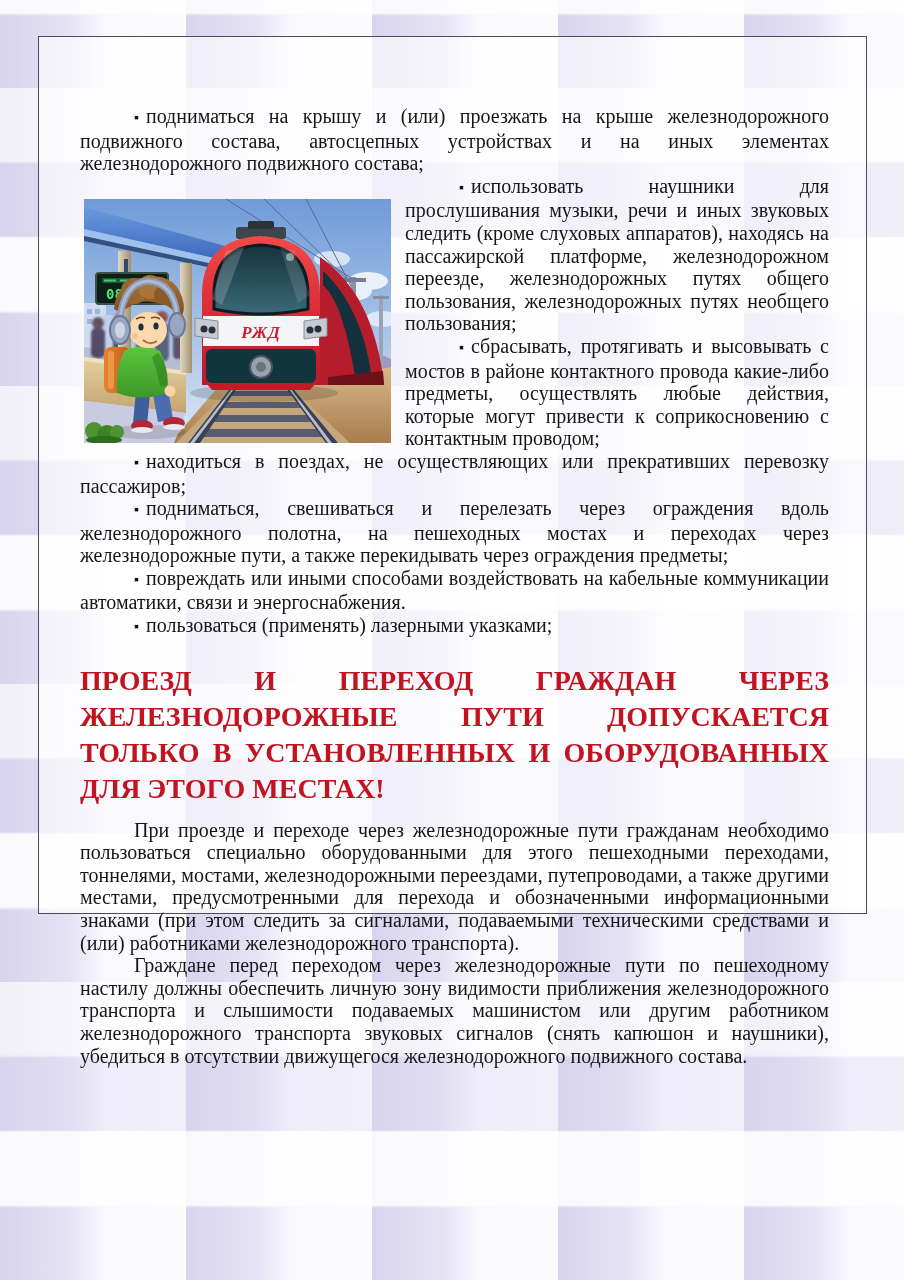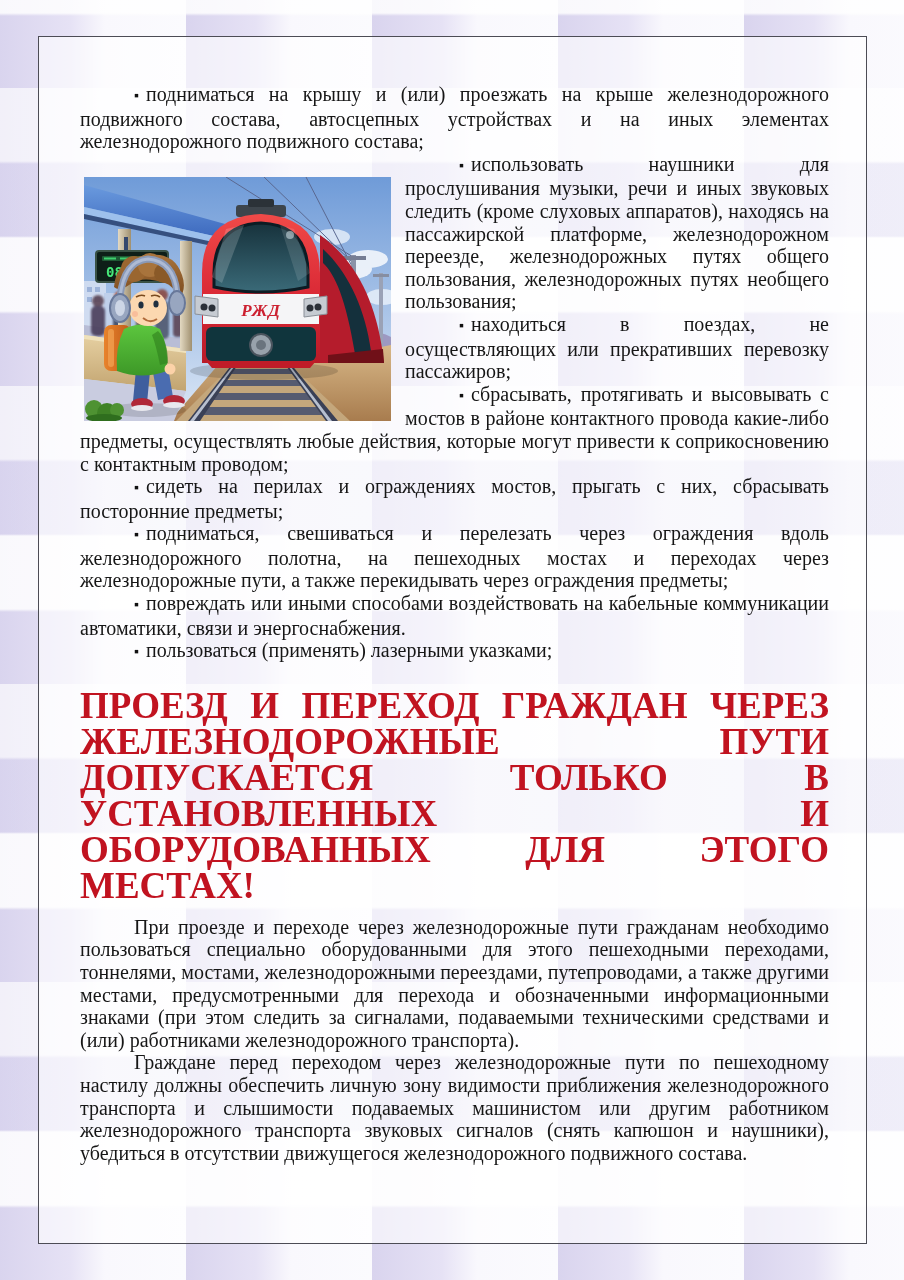--- a/index.html
+++ b/index.html
@@ -12,46 +12,46 @@
       repeating-linear-gradient(0deg,
         rgba(255,255,255,0.00) 0px,  rgba(255,255,255,0.00) 72px,
         rgba(255,255,255,0.85) 75px, rgba(255,255,255,0.85) 148px,
         rgba(214,210,238,0.30) 150px,rgba(214,210,238,0.30) 222px,
         rgba(255,255,255,0.65) 225px,rgba(255,255,255,0.65) 298px),
       repeating-linear-gradient(90deg,
         #d9d4ee 0px, #e6e2f5 70px, #f9f8fd 105px, #fbfbfe 186px);
   }
 
   .content-box{
-    position:absolute;left:38px;top:36px;width:829px;height:1208px;
+    position:absolute;left:38px;top:36px;width:829px;height:878px;
     box-sizing:border-box;
     border:1px solid #4c4c55;
     background:rgba(255,255,255,0.62);
-    padding:46px 37px 0 41px;
+    padding:68px 37px 0 41px;
   }
 
   .rule, .body-para{
     margin:0;
     font-size:20px;line-height:22.6px;
     color:#161616;
     text-align:justify;
     text-indent:54px;
   }
   .blt{display:inline-block;text-indent:0;font-size:14px;vertical-align:1px;margin-right:7px;color:#111;}
 
   .figure-float{
     float:left;
     width:307px;height:244px;
     margin:24px 14px 6px 4px;
   }
   .figure-float svg{display:block;width:307px;height:244px;}
 
   .warning-heading{
     margin:24px 0 12px 0;
-    font-size:37px;line-height:36px;
+    font-size:28px;line-height:36px;
     font-weight:bold;
     color:#c11320;
     text-align:justify;
     text-indent:0;
   }
 </style>
 </head>
 <body>
 
 <div class="page">
@@ -251,25 +251,24 @@
 
       <g>
         <circle cx="10" cy="232" r="9" fill="#4e9232"></circle>
               <circle cx="23" cy="236" r="10" fill="#3f8226"></circle>
               <circle cx="33" cy="233" r="7" fill="#4e9232"></circle>
         <ellipse cx="20" cy="241" rx="18" ry="4" fill="#2f6e1e"></ellipse>
       </g>
     </svg>
         </span><span class="blt">▪</span><span>использовать наушники для прослушивания музыки, речи и иных звуковых следить (кроме слуховых аппаратов), находясь на пассажирской платформе, железнодорожном переезде, железнодорожных путях общего пользования, железнодорожных путях необщего пользования;</span></p>
 
+    <p class="rule"><span class="blt">▪</span><span>сбрасывать, протягивать и высовывать с мостов в районе контактного провода какие-либо предметы, осуществлять любые действия, которые могут привести к соприкосновению с контактным проводом;</span></p>
+
     <p class="rule"><span class="blt">▪</span><span>находиться в поездах, не осуществляющих или прекративших перевозку пассажиров;</span></p>
 
-    <p class="rule"><span class="blt">▪</span><span>сбрасывать, протягивать и высовывать с мостов в районе контактного провода какие-либо предметы, осуществлять любые действия, которые могут привести к соприкосновению с контактным проводом;</span></p>
-
-    <p class="rule"><span class="blt">▪</span><span>сидеть на перилах и ограждениях мостов, прыгать с них, сбрасывать посторонние предметы;</span></p>
 
     <p class="rule"><span class="blt">▪</span><span>подниматься, свешиваться и перелезать через ограждения вдоль железнодорожного полотна, на пешеходных мостах и переходах через железнодорожные пути, а также перекидывать через ограждения предметы;</span></p>
 
 
     <p class="rule"><span class="blt">▪</span><span>повреждать или иными способами воздействовать на кабельные коммуникации автоматики, связи и энергоснабжения.</span></p>
 
     <p class="rule"><span class="blt">▪</span><span>пользоваться (применять) лазерными указками;</span></p>
 
     <h2 class="warning-heading">ПРОЕЗД И ПЕРЕХОД ГРАЖДАН ЧЕРЕЗ ЖЕЛЕЗНОДОРОЖНЫЕ ПУТИ ДОПУСКАЕТСЯ ТОЛЬКО В УСТАНОВЛЕННЫХ И ОБОРУДОВАННЫХ ДЛЯ ЭТОГО МЕСТАХ!</h2>
 

